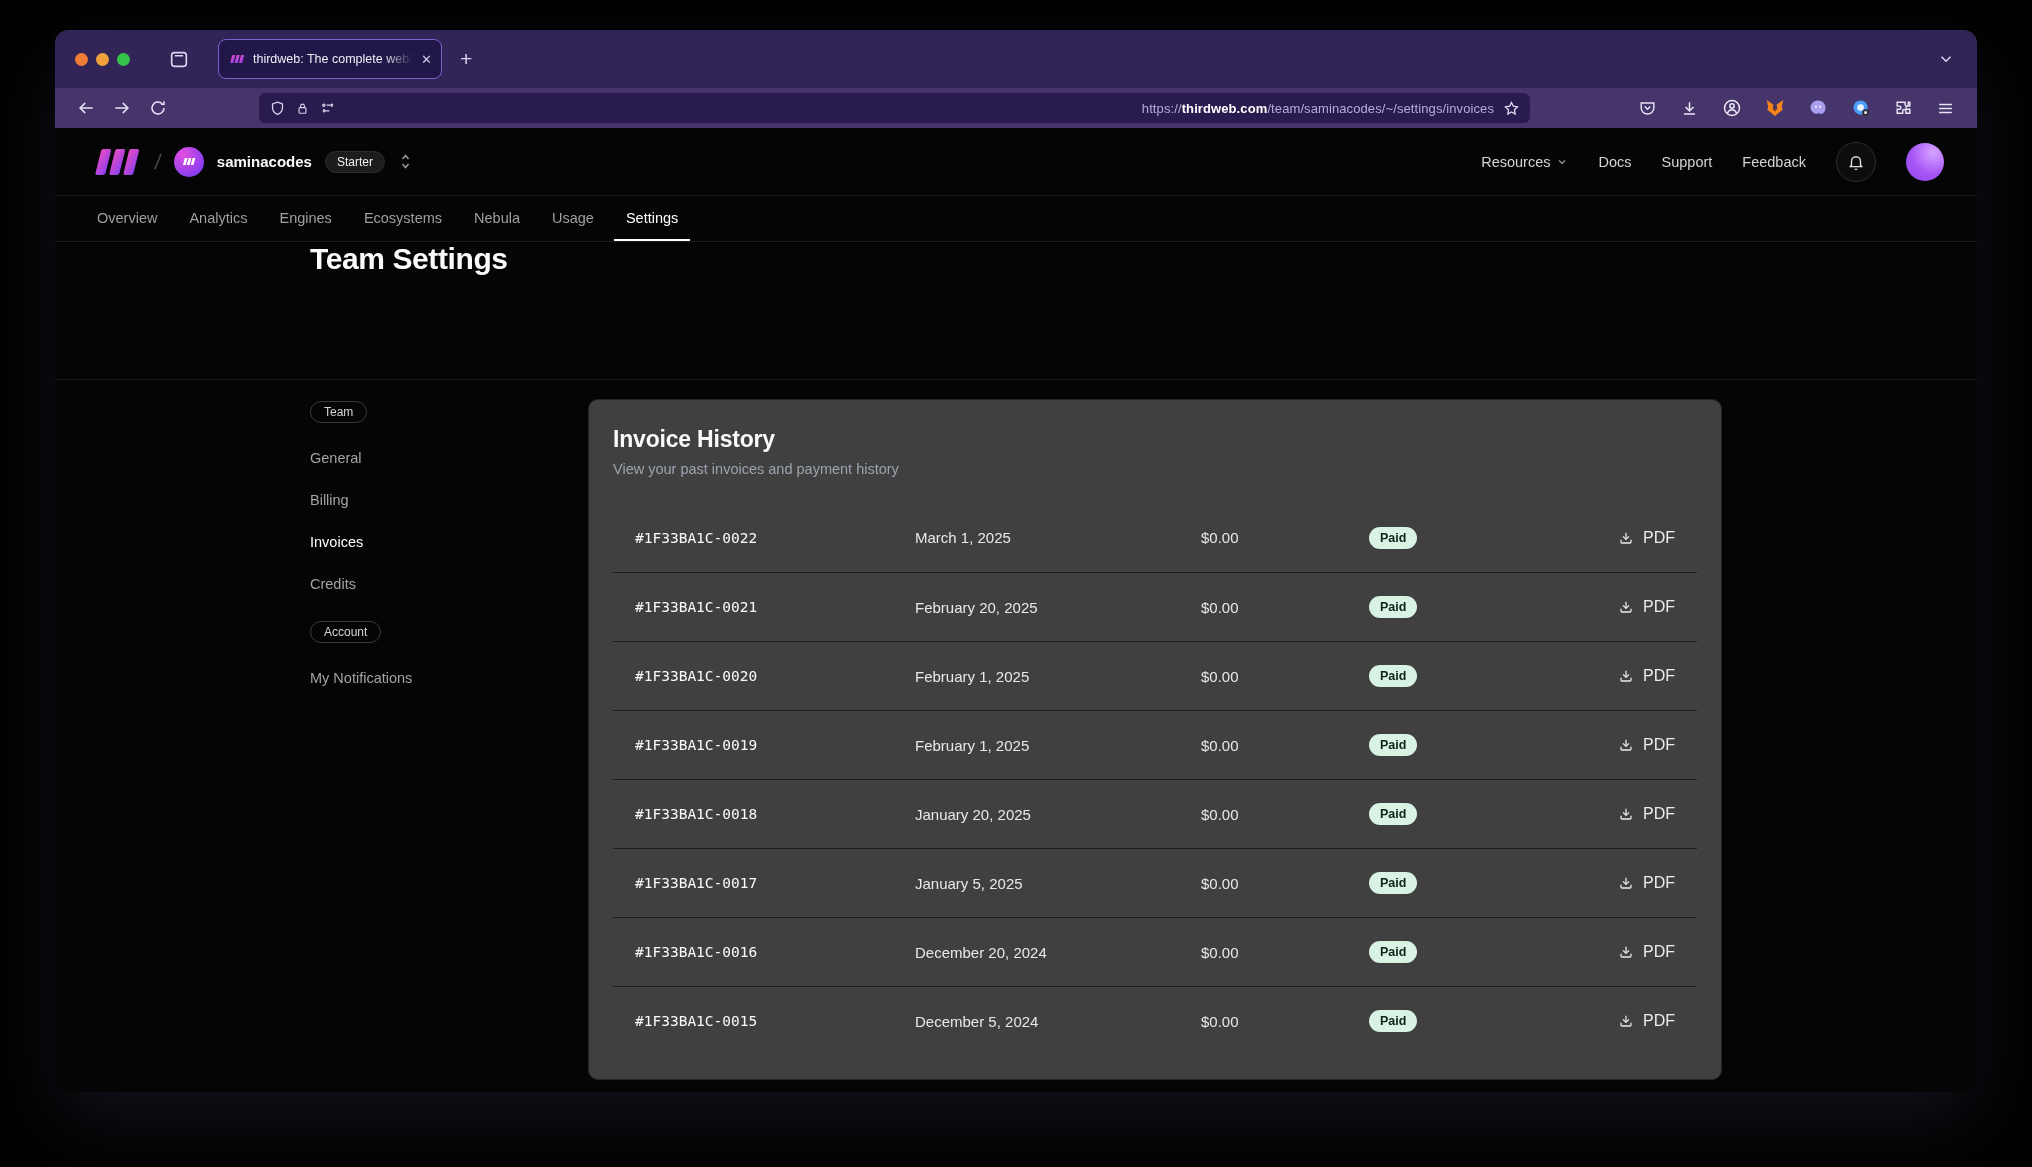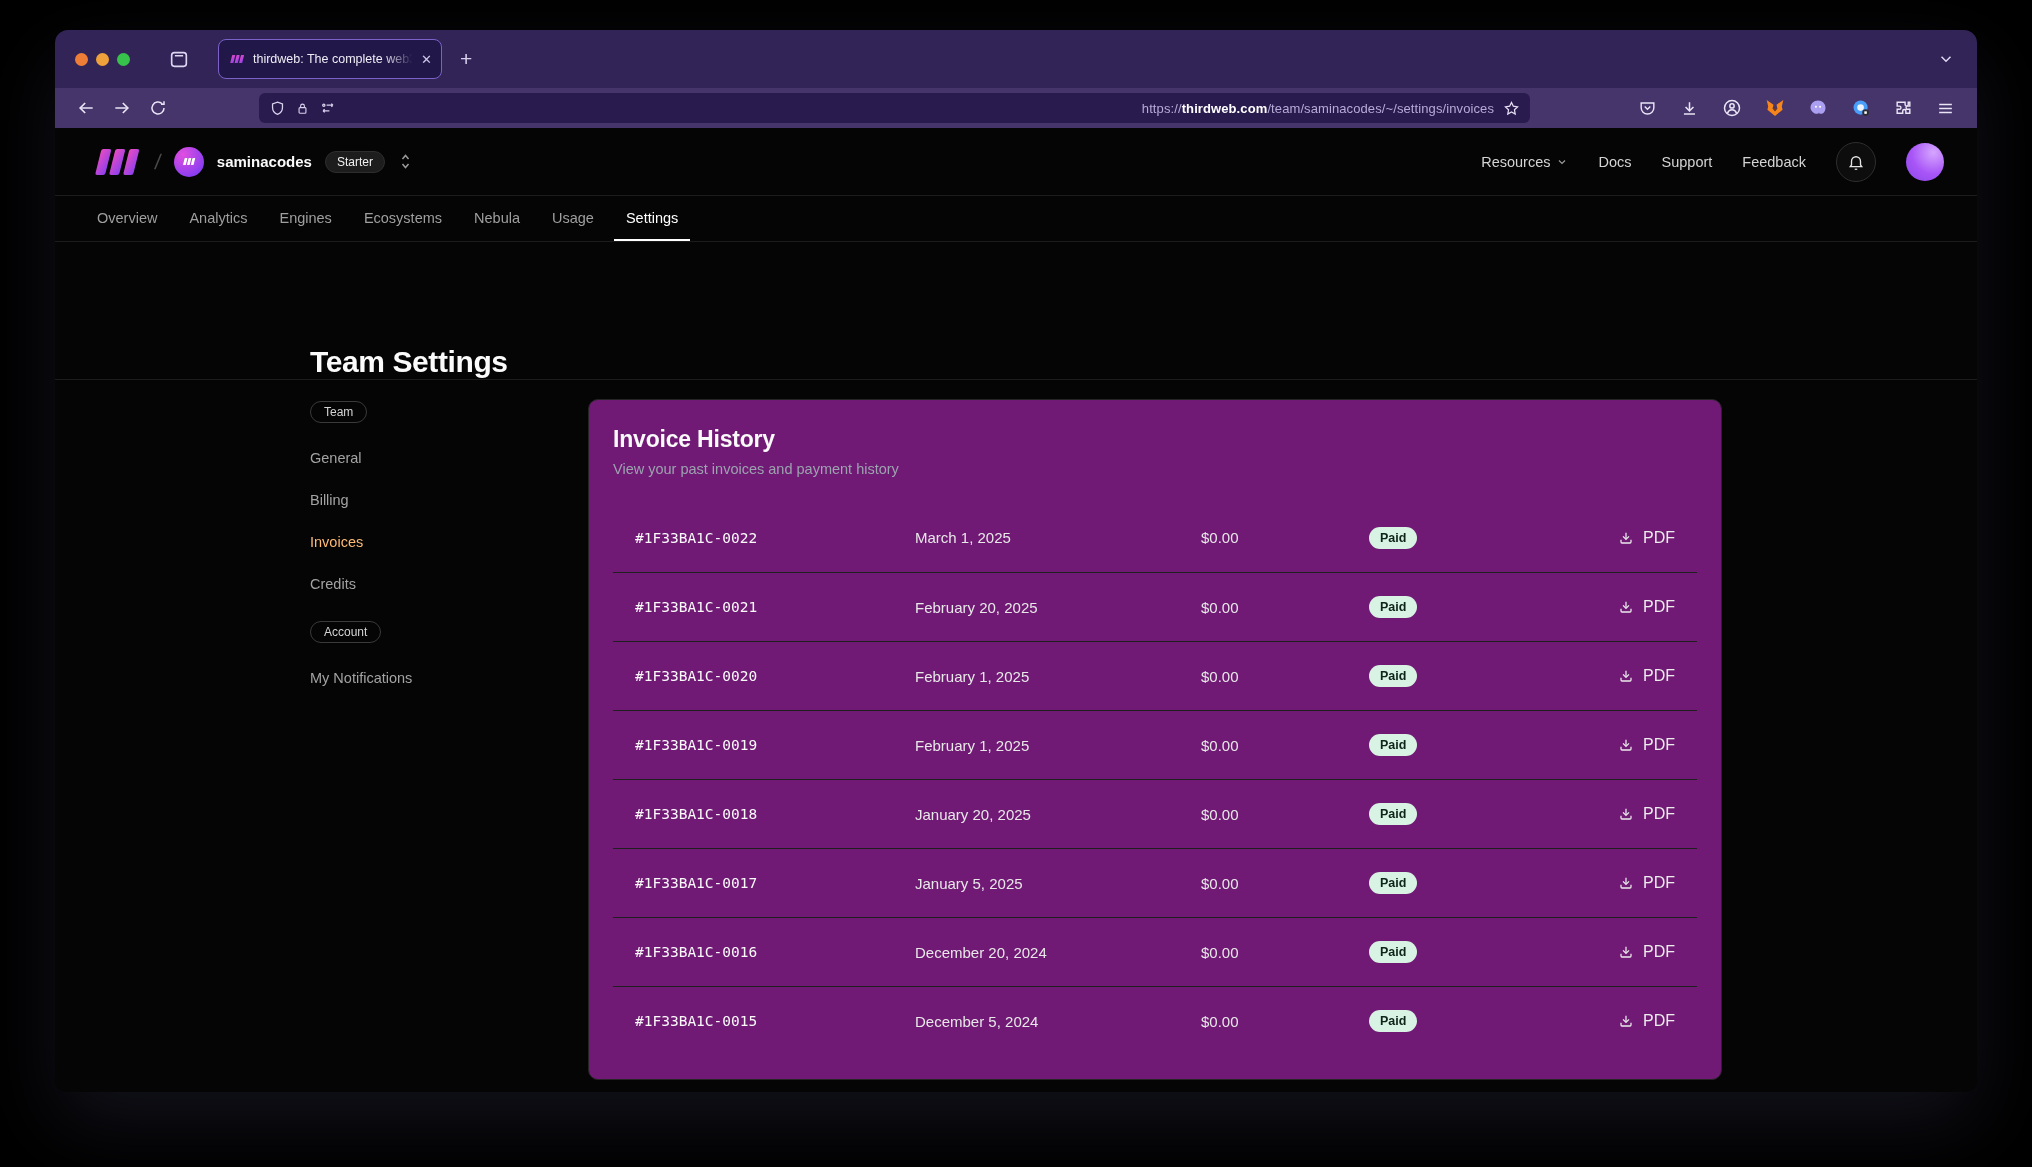--- a/index.html
+++ b/index.html
@@ -51,35 +51,35 @@
   .bell-btn { width:40px; height:40px; border-radius:50%; border:1px solid #2e2e2e; background:#0d0d0d;
     display:flex; align-items:center; justify-content:center; cursor:pointer; }
   .user-avatar { width:38px; height:38px; border-radius:50%; cursor:pointer; border:none;
     background:radial-gradient(circle at 72% 25%, #d6a6ff, #a855f7 55%, #8b47e8); }
 
   .site-tabs { height:46px; border-bottom:1px solid #1c1c1c; display:flex; align-items:stretch; padding:0 30px; gap:8px; }
   .site-tab { display:flex; align-items:center; padding:0 12px; font-size:14.5px; color:#9f9f9f;
     background:none; border:none; border-bottom:2px solid transparent; cursor:pointer; font-family:inherit; }
   .site-tab.active { color:#fff; border-bottom-color:#fff; }
 
-  .page-head { height:138px; border-bottom:1px solid #1c1c1c; display:flex; align-items:flex-end; }
+  .page-head { height:138px; border-bottom:1px solid #1c1c1c; display:flex; align-items:flex-start; }
   .container { margin-left:255px; width:1412px; }
   .page-title { font-size:30px; font-weight:600; letter-spacing:-.4px; color:#fbfbfb; }
 
   .page-body { padding-top:19px; }
   .page-body .container { display:flex; }
   .sidebar { width:278px; padding-top:2px; flex:none; }
   .pill { display:inline-block; font-size:12px; color:#d4d4d4; border:1px solid #3a3a3a;
     border-radius:999px; padding:3px 13px; }
   .side-list { list-style:none; margin-top:14px; }
   .side-item { height:42px; display:flex; align-items:center; font-size:14.5px; color:#a3a3a3; cursor:pointer; }
-  .side-item.active { color:#fdba74; font-weight:500; }
+  .side-item.active { color:#ffffff; font-weight:500; }
   .pill.acct { margin-top:16px; }
 
-  .card { flex:1; background:#701a75; border:1px solid #252525; border-radius:10px; padding:26px 24px 24px; }
+  .card { flex:1; background:#404040; border:1px solid #252525; border-radius:10px; padding:26px 24px 24px; }
   .card-title { font-size:23px; font-weight:700; color:#fafafa; letter-spacing:-.2px; }
   .card-sub { margin-top:8px; font-size:14.5px; color:#9ca3af; }
   .table { margin-top:26px; }
   .thead, .trow { display:grid; grid-template-columns:280px 286px 168px 1fr 120px; align-items:center; padding:0 22px; }
   .thead { height:38px; background:#181818; border-radius:6px; }
   .th { font-size:11.5px; font-weight:500; color:#949aa3; letter-spacing:.07em; }
   .th.actions, .cell.actions { justify-self:end; text-align:right; }
   .trow { height:69px; }
   .trow + .trow { border-top:1px solid #1f1f1f; }
   .cell { font-size:15px; color:#e8e8e8; }

